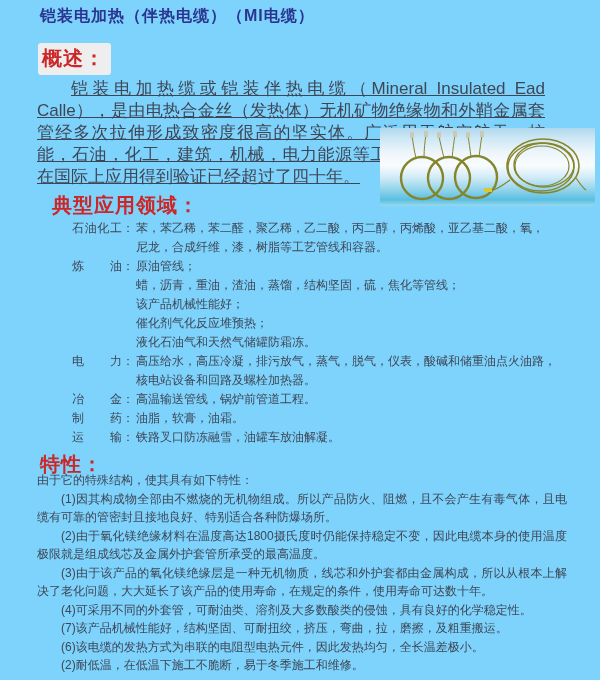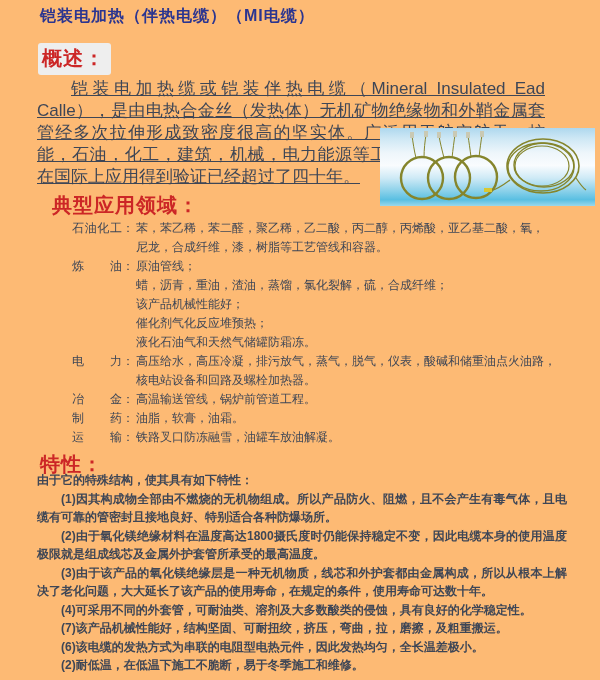--- a/index.html
+++ b/index.html
@@ -1,17 +1,17 @@
 <!DOCTYPE html>
 <html><head>
 <meta charset="utf-8">
 <style>
   html,body { margin:0; padding:0; background:#ffffff; }
   #page {
-    position:relative; width:600px; height:680px; background:#fdba74;
+    position:relative; width:600px; height:680px; background:#7dd3fc;
     font-family:"Liberation Sans","DejaVu Sans",sans-serif; overflow:hidden;
     color:var(--body,#3e4656);
   }
   .abs { position:absolute; }
   .page-title {
     left:40px; top:6px; font-size:16px; font-weight:bold;
     color:var(--title,#2b3590); letter-spacing:1px; white-space:nowrap;
   }
   .sec-heading {
     font-size:20px; font-weight:bold; color:var(--heading,#cc2626);
@@ -25,21 +25,21 @@
     text-indent:2em; text-align:justify;text-decoration:underline;
   }
   .photo { left:380px; top:128px; width:215px; height:78px; }
   .photo svg { display:block; width:215px; height:78px; }
   .cable { fill:none; stroke:var(--photo-cable,#85852c); }
   .apps { left:72px; top:219px; font-size:12px; line-height:19px; }
   .app-row { display:flex; align-items:flex-start; }
   .app-label { flex:none; width:50px; text-align:justify; text-align-last:justify; }
   .app-colon { flex:none; width:14px; }
   .app-lines .line { white-space:nowrap; }
-  .features { left:37px; top:471px; width:530px; font-size:12px; line-height:18.5px;font-weight:bold; }
+  .features { left:37px; top:471px; width:530px; font-size:12px; line-height:18.5px; }
   .features p { margin:0; text-indent:2em; text-align:justify; }
   .features .feat-intro { text-indent:0; }
 </style>
 </head>
 <body>
 
 <div id="page" style="--title: #2b3590; --heading: #cc2626; --body: #3e4656; --photo-cable: #85852c; --photo-bg-top: #aed8ee; --photo-bg-bottom: #59bfe2;">
 
   <div class="abs page-title">铠装电加热（伴热电缆）（MI电缆）</div>
 
@@ -100,21 +100,21 @@
       <div class="app-lines">
           <div class="line">苯，苯乙稀，苯二醛，聚乙稀，乙二酸，丙二醇，丙烯酸，亚乙基二酸，氧，</div>
           <div class="line">尼龙，合成纤维，漆，树脂等工艺管线和容器。</div>
         </div>
     </div>
     <div class="app-row">
       <span class="app-label">炼油</span>
       <span class="app-colon">：</span>
       <div class="app-lines">
           <div class="line">原油管线；</div>
-          <div class="line">蜡，沥青，重油，渣油，蒸馏，氯化裂解，硫，合成纤维；</div>
+          <div class="line">蜡，沥青，重油，渣油，蒸馏，结构坚固，硫，焦化等管线；</div>
           <div class="line">该产品机械性能好；</div>
           <div class="line">催化剂气化反应堆预热；</div>
           <div class="line">液化石油气和天然气储罐防霜冻。</div>
         </div>
     </div>
     <div class="app-row">
       <span class="app-label">电力</span>
       <span class="app-colon">：</span>
       <div class="app-lines">
           <div class="line">高压给水，高压冷凝，排污放气，蒸气，脱气，仪表，酸碱和储重油点火油路，</div>

